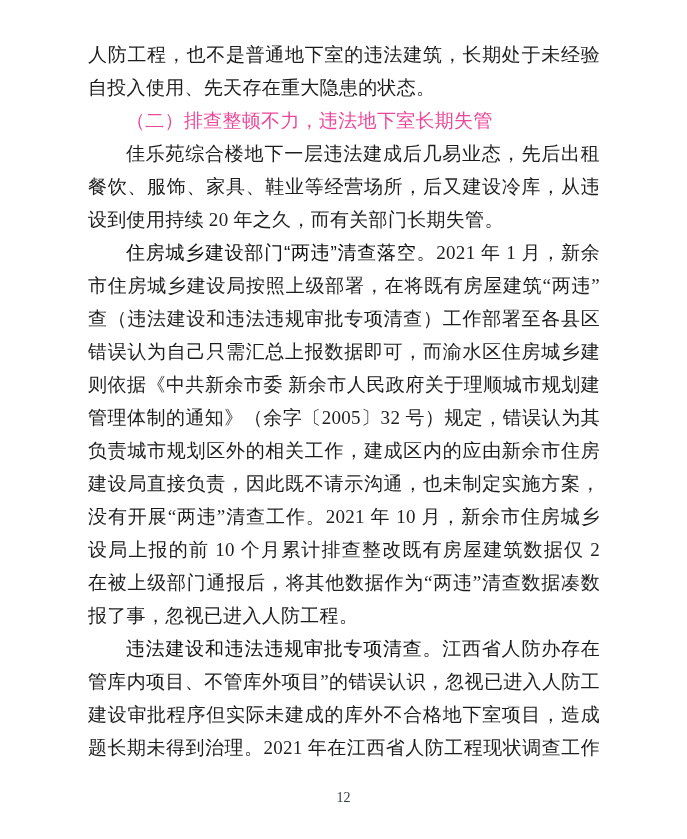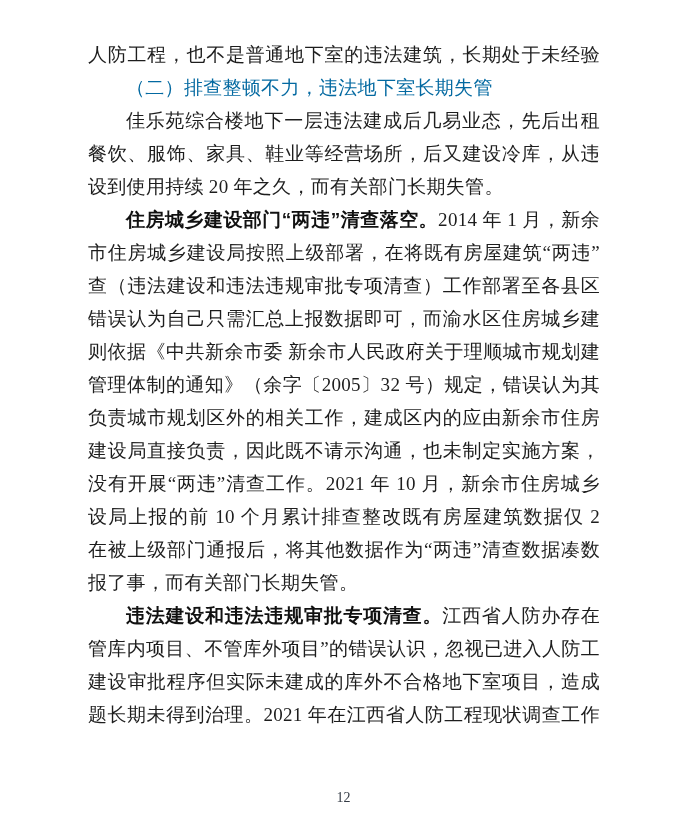--- a/index.html
+++ b/index.html
@@ -33,59 +33,60 @@
   .line.justify {
     text-align: justify;
     text-align-last: justify;
     text-justify: inter-character;
   }
   .line.indent {
     text-indent: 38px;
   }
   .lead {
     font-family: "Liberation Sans", "DejaVu Sans", sans-serif;
-    font-weight: bold;
+    font-weight: normal;
     color: #111111;
   }
   .line.heading {
     font-family: "Liberation Serif", "DejaVu Serif", serif;
-    color: #0369a1;
+    color: #ec4899;
   }
   .page-number {
     position: absolute;
     left: 0;
     right: 0;
     top: 790px;
     text-align: center;
     font-family: "Liberation Serif", "DejaVu Serif", serif;
     font-size: 14px;
     color: #333a44;
   }
 </style>
 </head>
 <body>
 
 <div class="page">
   <div class="text-block">
       <div class="line justify">人防工程，也不是普通地下室的违法建筑，长期处于未经验收擅</div>
+      <div class="line">自投入使用、先天存在重大隐患的状态。</div>
       <div class="line indent heading">（二）排查整顿不力，违法地下室长期失管</div>
       <div class="line justify indent">佳乐苑综合楼地下一层违法建成后几易业态，先后出租用作</div>
       <div class="line justify">餐饮、服饰、家具、鞋业等经营场所，后又建设冷库，从违法建</div>
       <div class="line">设到使用持续 20 年之久，而有关部门长期失管。</div>
-      <div class="line justify indent"><span class="lead">住房城乡建设部门“两违”清查落空。</span><span>2014 年 1 月，新余</span></div>
+      <div class="line justify indent"><span class="lead">住房城乡建设部门“两违”清查落空。</span><span>2021 年 1 月，新余</span></div>
       <div class="line justify">市住房城乡建设局按照上级部署，在将既有房屋建筑“两违”清</div>
       <div class="line justify">查（违法建设和违法违规审批专项清查）工作部署至各县区后，</div>
       <div class="line justify">错误认为自己只需汇总上报数据即可，而渝水区住房城乡建设局</div>
       <div class="line justify">则依据《中共新余市委 新余市人民政府关于理顺城市规划建设</div>
       <div class="line justify">管理体制的通知》（余字〔2005〕32 号）规定，错误认为其只</div>
       <div class="line justify">负责城市规划区外的相关工作，建成区内的应由新余市住房城乡</div>
       <div class="line justify">建设局直接负责，因此既不请示沟通，也未制定实施方案，一直</div>
       <div class="line justify">没有开展“两违”清查工作。2021 年 10 月，新余市住房城乡建</div>
       <div class="line justify">设局上报的前 10 个月累计排查整改既有房屋建筑数据仅 2 栋，</div>
       <div class="line justify">在被上级部门通报后，将其他数据作为“两违”清查数据凑数上</div>
-      <div class="line">报了事，而有关部门长期失管。</div>
+      <div class="line">报了事，忽视已进入人防工程。</div>
       <div class="line justify indent"><span class="lead">违法建设和违法违规审批专项清查。</span><span>江西省人防办存在“只</span></div>
       <div class="line justify">管库内项目、不管库外项目”的错误认识，忽视已进入人防工程</div>
       <div class="line justify">建设审批程序但实际未建成的库外不合格地下室项目，造成该问</div>
       <div class="line justify">题长期未得到治理。2021 年在江西省人防工程现状调查工作中，</div>
     </div>
   <div class="page-number">12</div>
 </div>
 
 </body></html>

